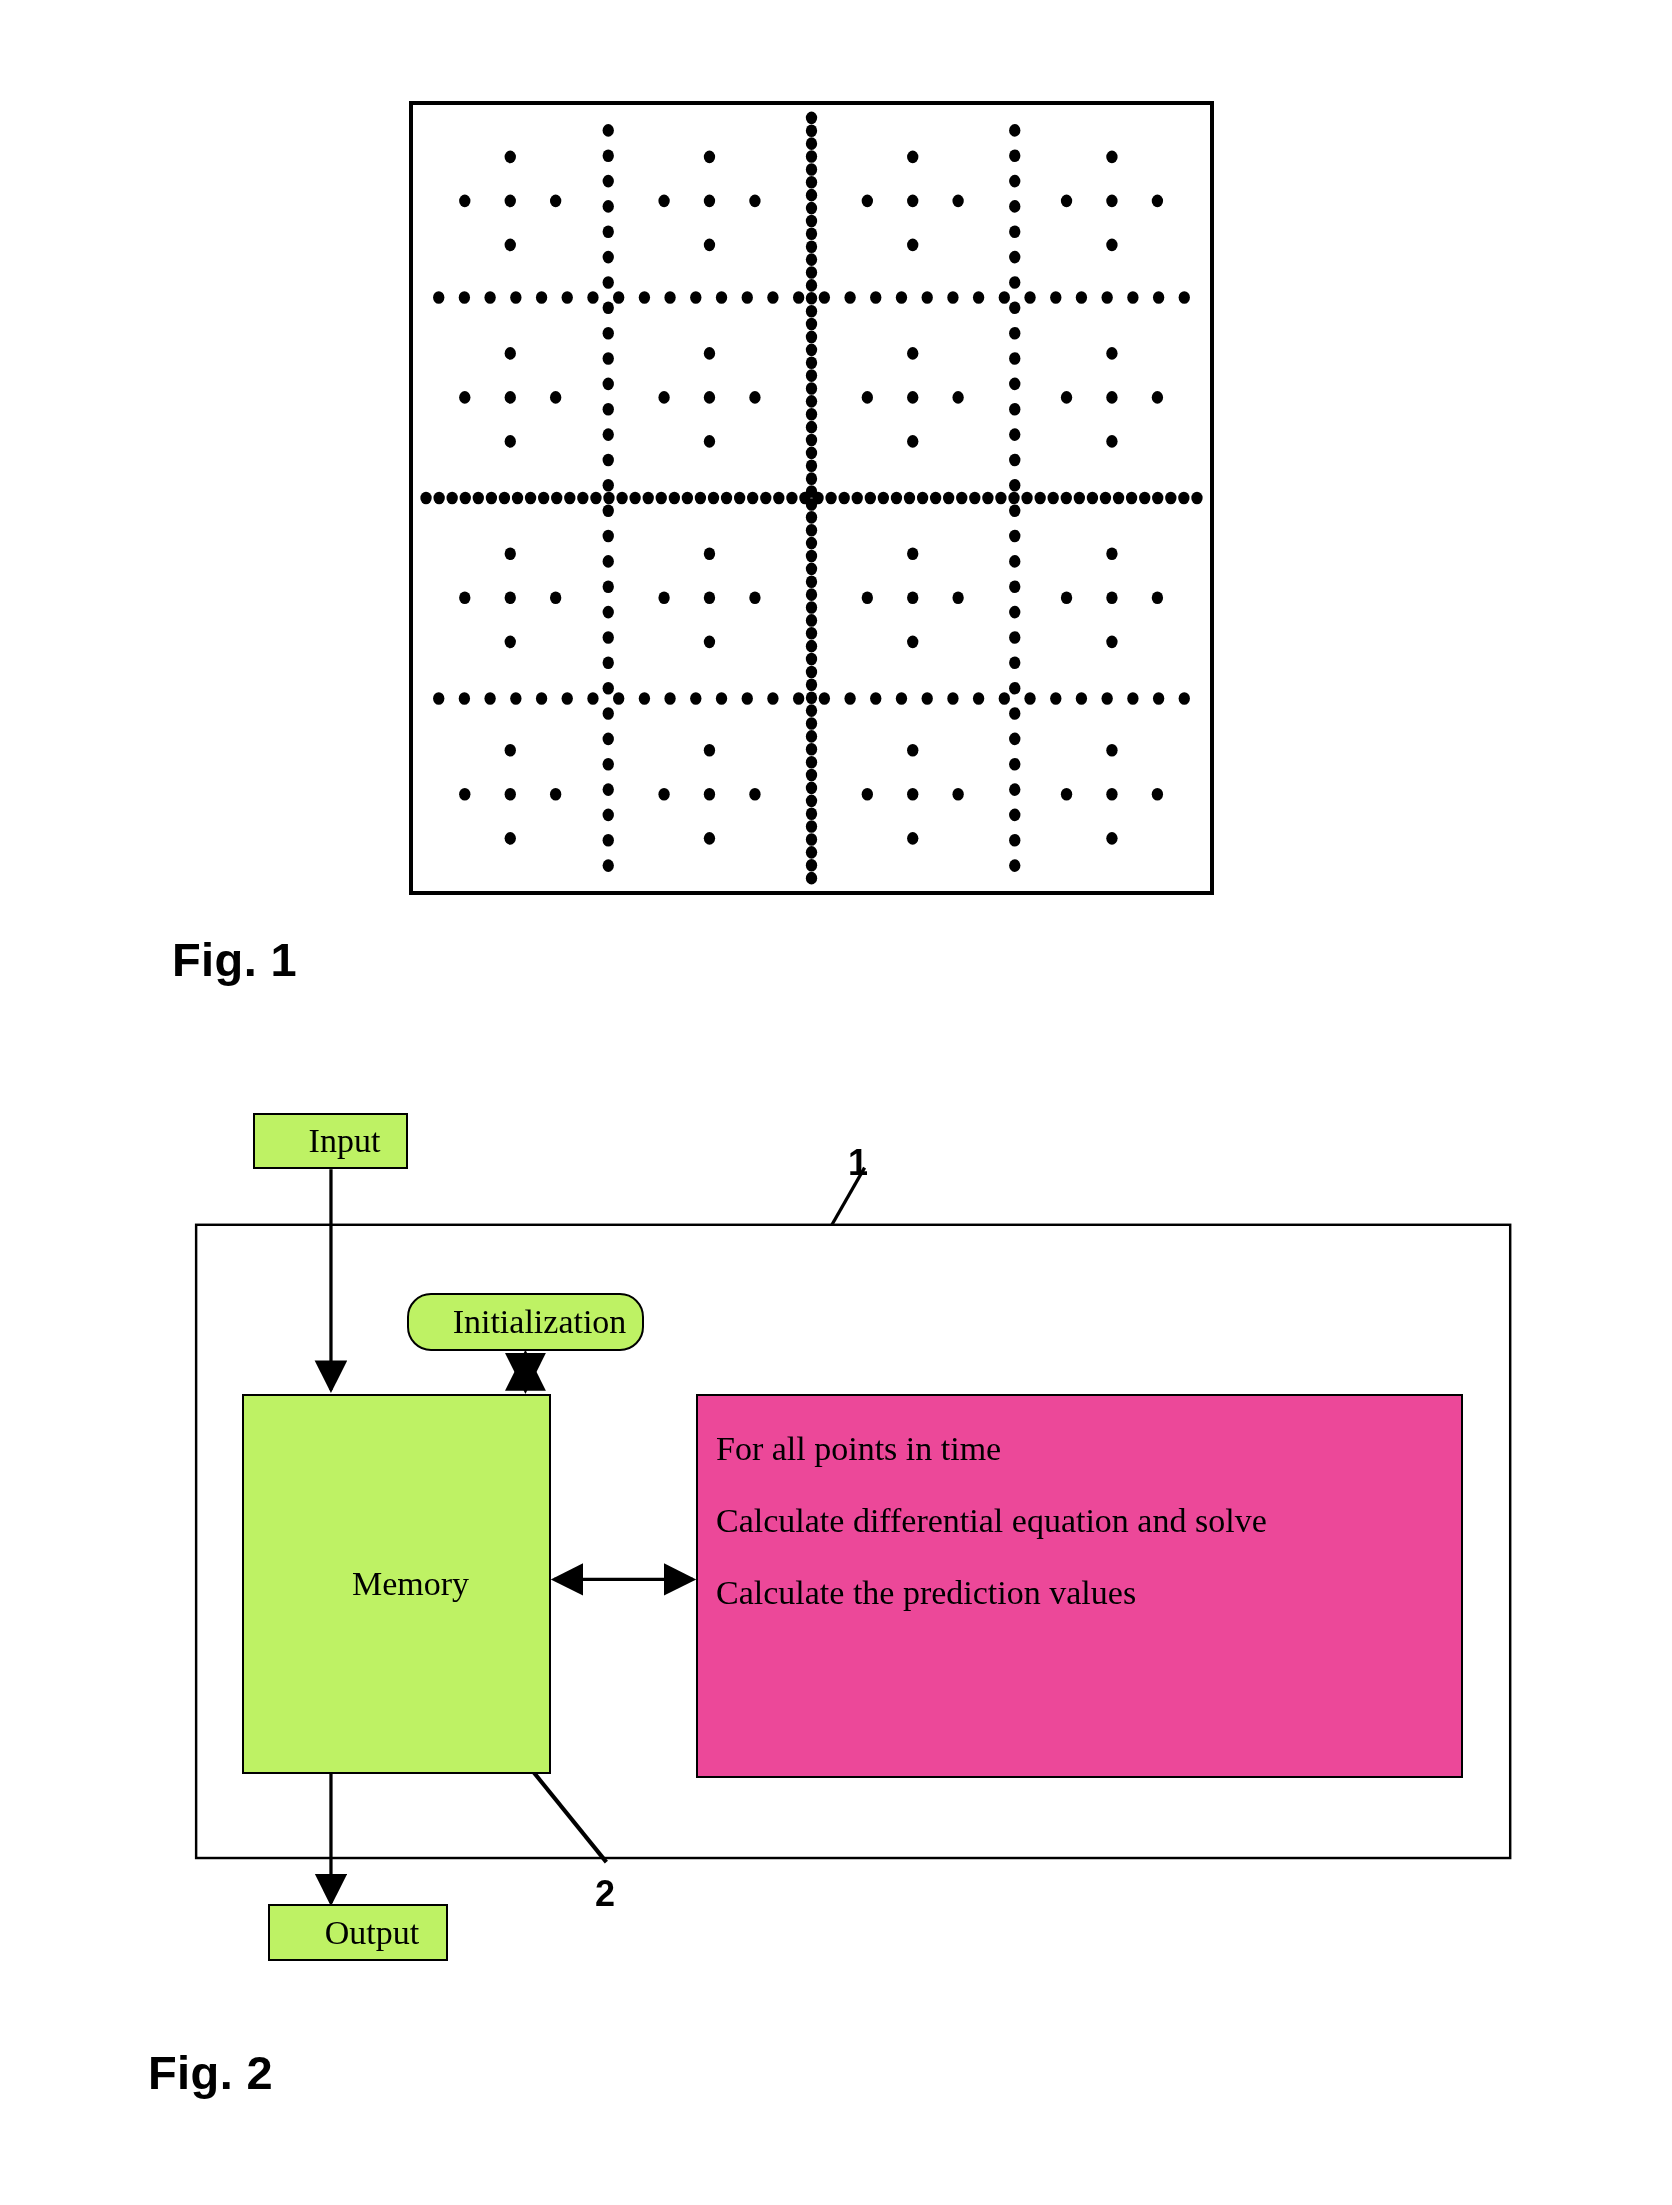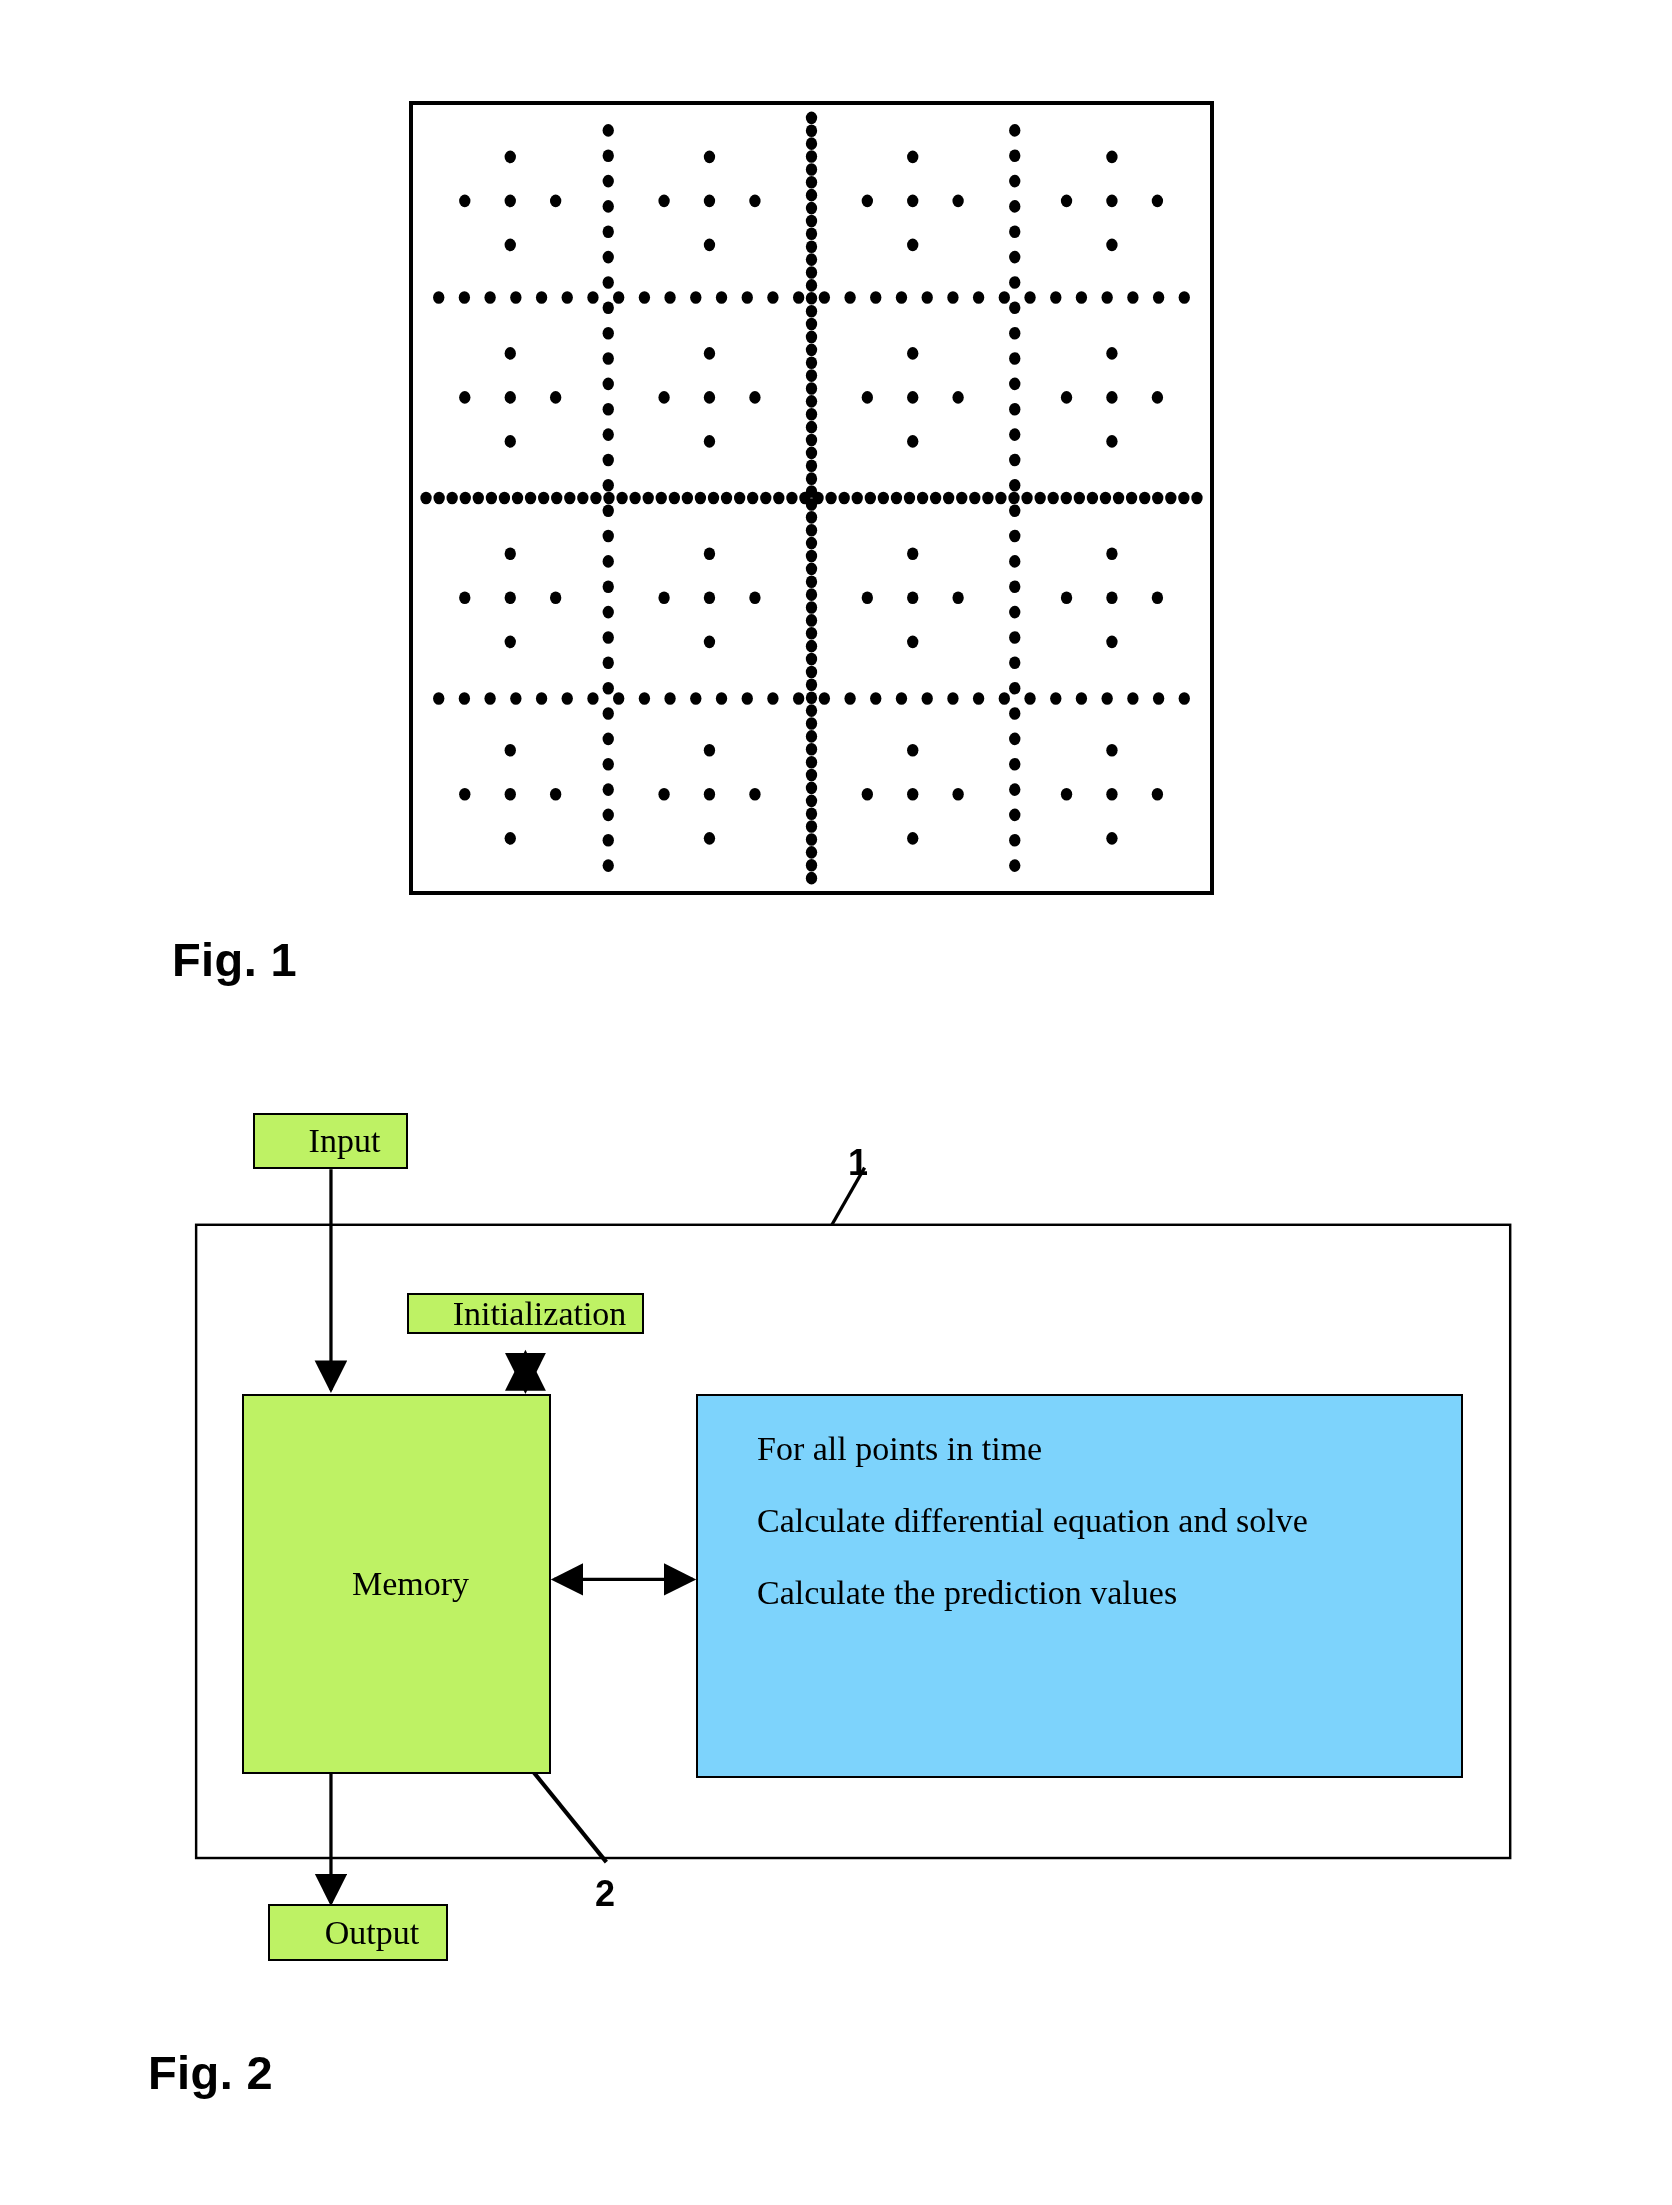--- a/index.html
+++ b/index.html
@@ -30,28 +30,28 @@
 
   #fig2-svg{position:absolute;left:0;top:1063px;width:1672px;height:1005px;
             overflow:visible;}
 
   .node{
     position:absolute;box-sizing:border-box;background:#bef264;
     border:2.5px solid #000;display:flex;align-items:center;justify-content:center;
     font-family:"Liberation Serif", serif;color:#000;padding-left:28px;
   }
   #node-input{left:253px;top:1113px;width:155px;height:56px;font-size:34px;}
-  #node-init{left:407px;top:1293px;width:237px;height:41px;font-size:34px;}
+  #node-init{left:407px;top:1293px;width:237px;height:58px;font-size:34px;border-radius:24px;}
   #node-memory{left:242px;top:1394px;width:309px;height:380px;font-size:34px;}
   #node-output{left:268px;top:1904px;width:180px;height:57px;font-size:34px;}
 
   #node-process{
     position:absolute;left:696px;top:1394px;width:767px;height:384px;
-    box-sizing:border-box;border:2.5px solid #000;background:#7dd3fc;
-    padding:36px 0 0 59px;
+    box-sizing:border-box;border:2.5px solid #000;background:#ec4899;
+    padding:36px 0 0 18px;
   }
   #node-process .pline{
     font-family:"Liberation Serif", serif;font-size:34px;line-height:1.0;
     margin-bottom:38px;white-space:nowrap;color:#000;
   }
   #node-process .pline:last-child{margin-bottom:0;}
 
   .ref{
     position:absolute;font-family:"Liberation Sans", sans-serif;
     font-weight:bold;font-size:36px;color:#000;

